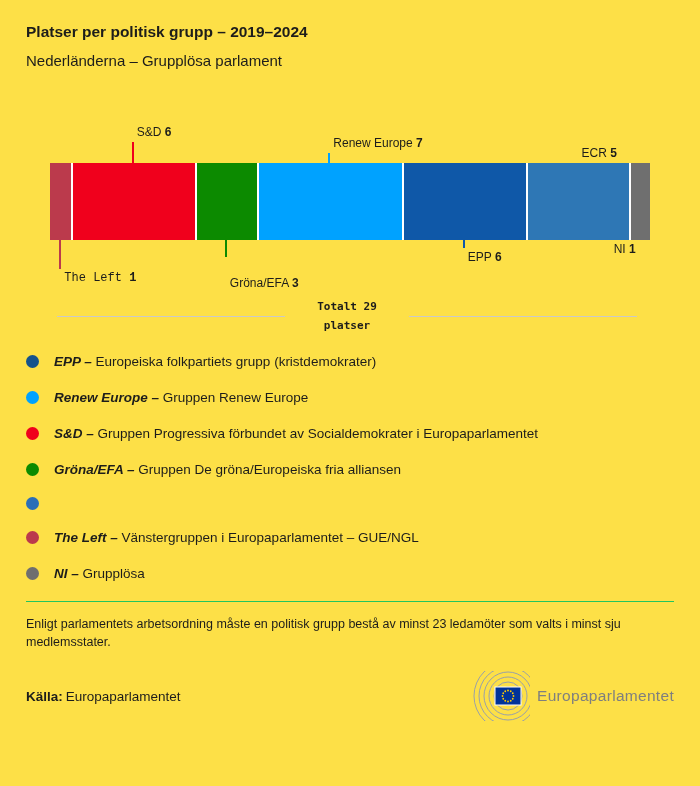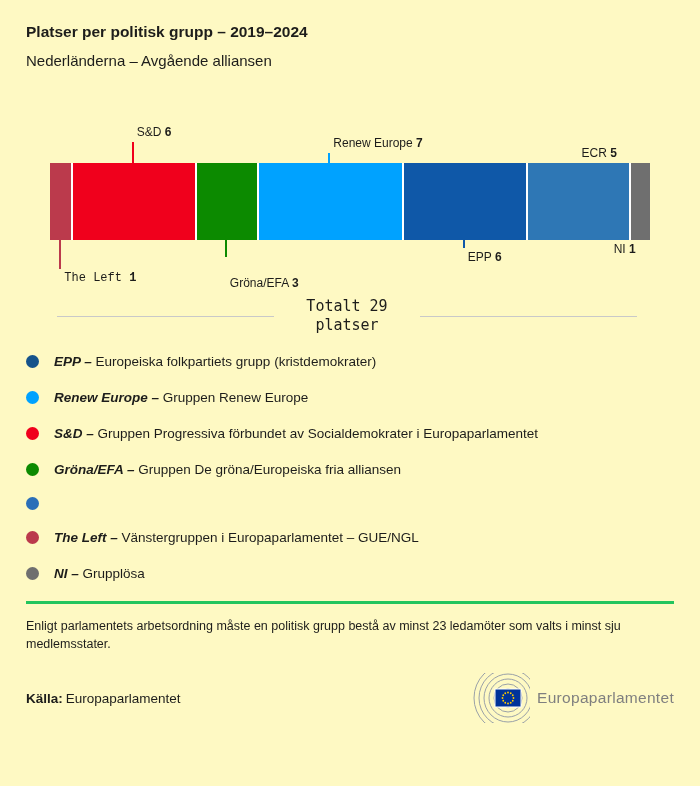--- a/index.html
+++ b/index.html
@@ -1,70 +1,70 @@
 <!DOCTYPE html>
 <html><head>
 <meta charset="utf-8">
 <style>
   * { box-sizing: border-box; margin: 0; padding: 0; }
   html, body { background: #fff; }
   .page {
-    width: 700px; height: 786px; background: #fef9c3; position: relative;
+    width: 700px; height: 786px; background: #fde047; position: relative;
     font-family: "Liberation Sans", sans-serif; color: #1d1d1b; overflow: hidden;
   }
   .header { padding: 21px 26px 0; }
   .title { font-size: 15.5px; font-weight: bold; line-height: 21px; }
   .subtitle { font-size: 15px; line-height: 21px; margin-top: 8px; color: #1d1d1b; }
 
   .chart-area { position: relative; height: 200px; }
   .stacked-bar {
     position: absolute; left: 50px; top: 92px; width: 600px; height: 77px;
     display: flex;
   }
   .bar-segment { height: 100%; }
   .bar-segment + .bar-segment { border-left: 2px solid #ffffff; }
   .callout-line { position: absolute; width: 2px; }
   .callout-text { position: absolute; font-size: 12px; line-height: 15px; white-space: nowrap; color: #1d1d1b; }
   .callout-text b { font-weight: bold; }
 
   .total-row { display: flex; align-items: center; gap: 32px; margin: 26px 63px 0 57px; }
   .total-line { flex: 1; height: 1px; background: #c9c9c9; }
   .total-text {
-    font-family: "DejaVu Sans Mono", monospace; font-weight: normal;
-    font-size: 15px; line-height: 19px; text-align: center; color: #1d1d1b;
+    font-family: "DejaVu Sans Mono", monospace; font-weight: bold;
+    font-size: 11px; line-height: 19px; text-align: center; color: #1d1d1b;
   }
 
   .legend-section { margin: 14px 26px 0; }
   .legend-heading { font-size: 15.5px; font-weight: bold; }
   .legend-list { margin-top: 18px; }
   .legend-row { display: flex; align-items: center; margin-bottom: 19px; }
   .legend-dot { width: 13px; height: 13px; border-radius: 50%; flex: 0 0 13px; margin-right: 15px; }
   .legend-text { font-size: 13.5px; line-height: 17px; }
   .legend-text b { font-weight: bold; font-style: italic; }
 
   .footnote {
-    margin: 8px 26px; border-top: 3px solid #22c55e; padding-top: 13px;
+    margin: 8px 26px; border-top: 1px solid #22c55e; padding-top: 13px;
     font-size: 12.5px; line-height: 18px; color: #1d1d1b;
   }
 
   .bottom-row { display: flex; justify-content: space-between; align-items: center; margin: 20px 26px 0; }
   .source { font-size: 13.5px; }
   .source b { font-weight: bold; }
   .source span { margin-left: 3px; }
   .logo { display: flex; align-items: center; gap: 7px; }
   .logo-text { font-size: 15.5px; color: #7f7f7f; letter-spacing: 0.3px; }
 </style>
 </head>
 <body>
 
 <div class="page">
 
   <div class="header">
     <div class="title">Platser per politisk grupp – 2019–2024</div>
-    <div class="subtitle">Nederländerna – Avgående alliansen</div>
+    <div class="subtitle">Nederländerna – Grupplösa parlament</div>
   </div>
 
   <div class="chart-area">
     <div class="stacked-bar">
         <div class="bar-segment" style="width: 3.44828%; background-color: rgb(187, 58, 76);"></div>
         <div class="bar-segment" style="width: 20.6897%; background-color: rgb(240, 0, 28);"></div>
         <div class="bar-segment" style="width: 10.3448%; background-color: rgb(12, 138, 0);"></div>
         <div class="bar-segment" style="width: 24.1379%; background-color: rgb(0, 162, 255);"></div>
         <div class="bar-segment" style="width: 20.6897%; background-color: rgb(15, 88, 168);"></div>
         <div class="bar-segment" style="width: 17.2414%; background-color: rgb(46, 119, 181);"></div>

